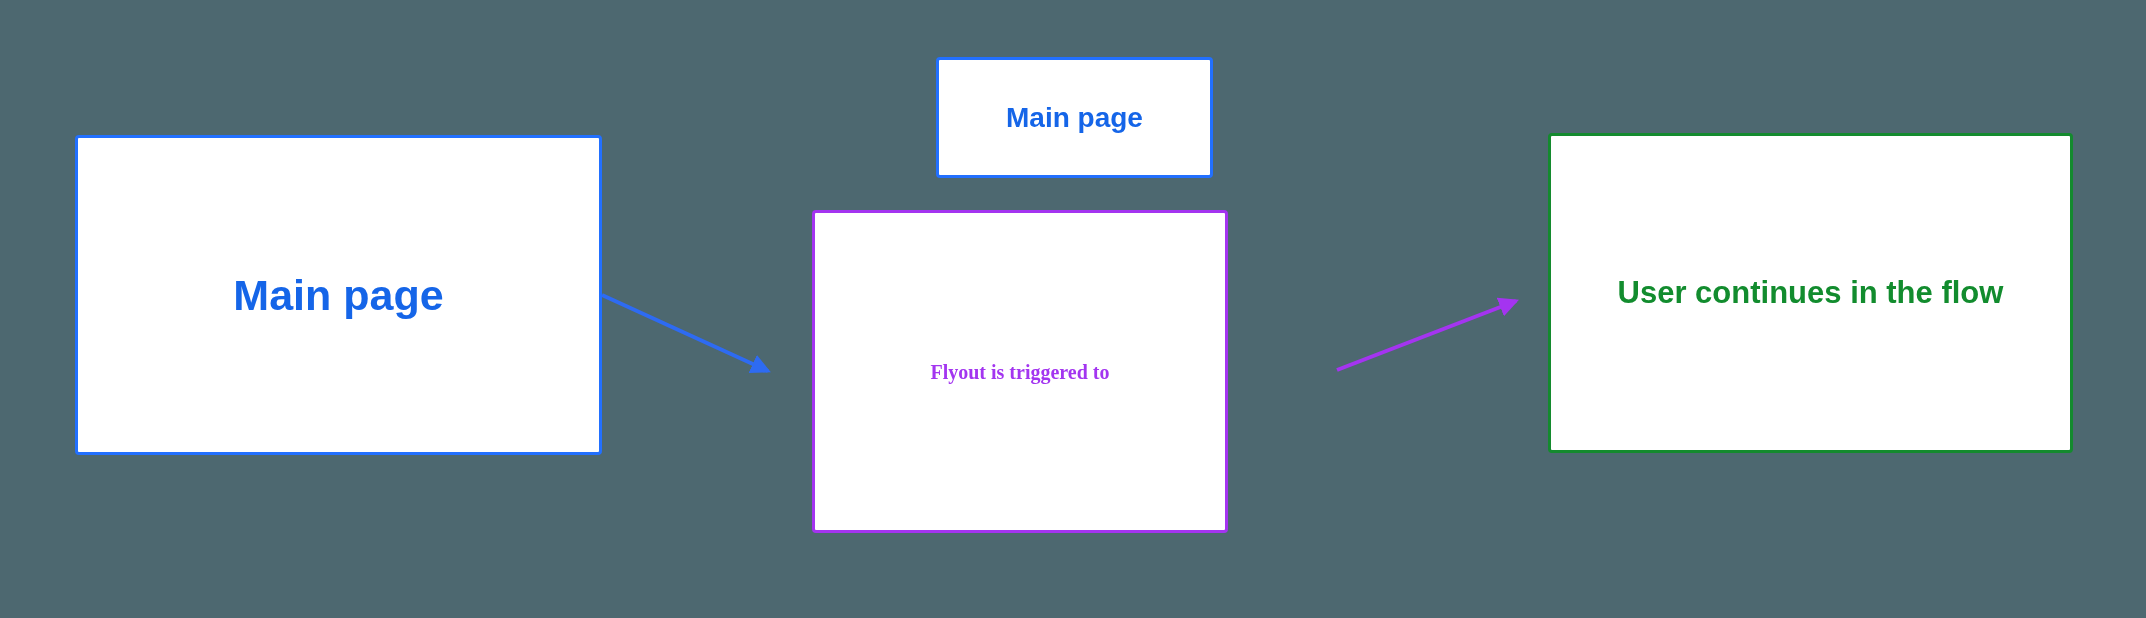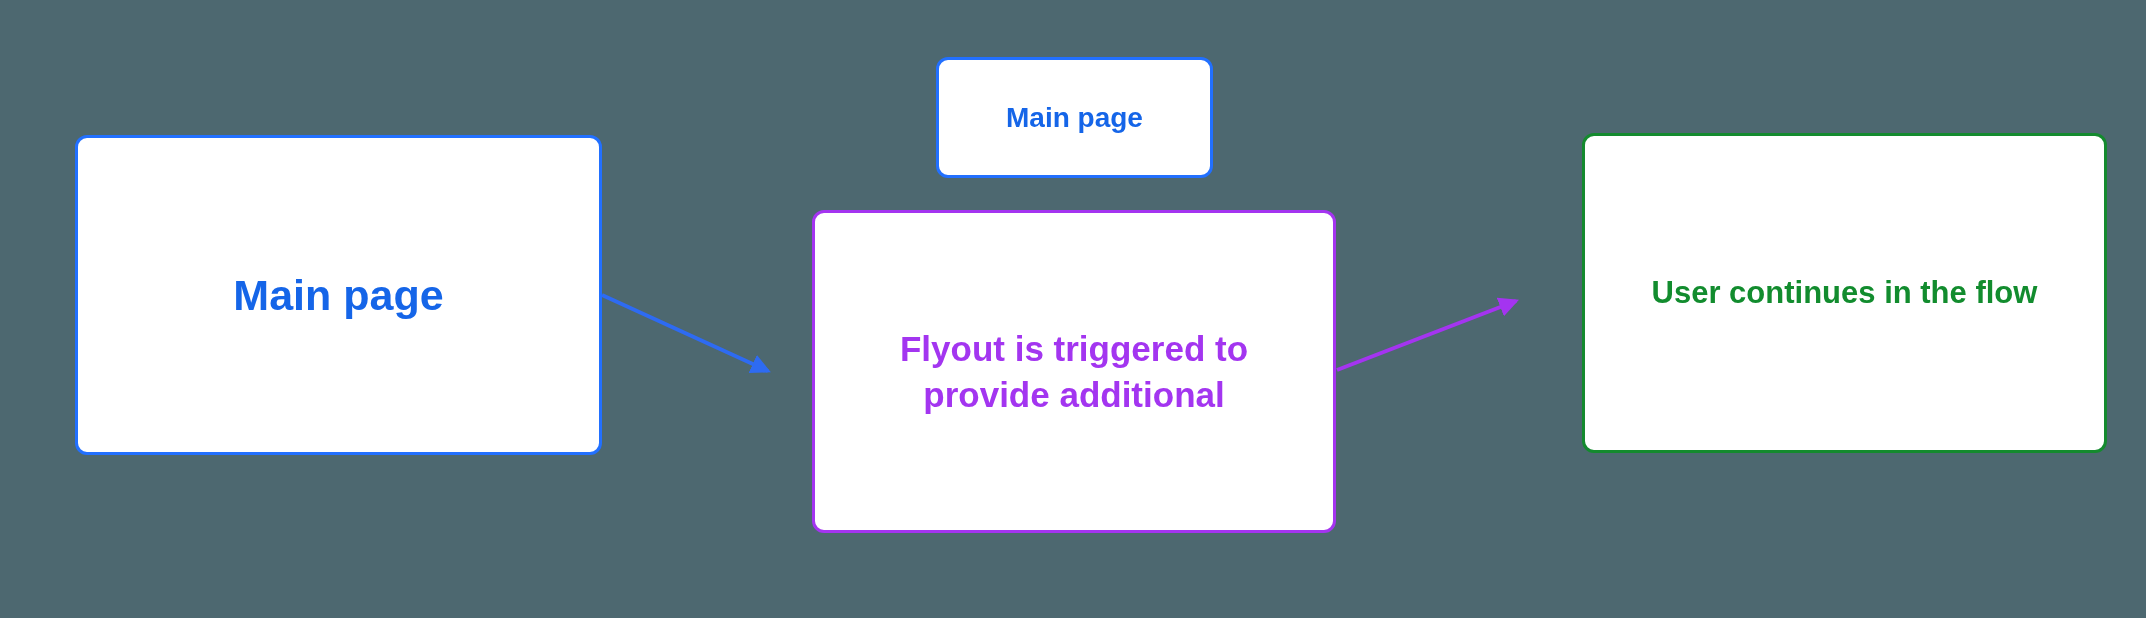--- a/index.html
+++ b/index.html
@@ -11,21 +11,21 @@
   .canvas {
     position: relative;
     width: 2146px;
     height: 618px;
     background: #4d6870;
     overflow: hidden;
   }
   .node {
     position: absolute;
     background: #ffffff;
-    border-radius: 12px;
+    border-radius: 4px;
     display: flex;
     flex-direction: column;
     align-items: center;
     justify-content: center;
     text-align: center;
     box-sizing: border-box;
     font-weight: bold;
   }
   .node-main {
     left: 75px; top: 135px;
@@ -36,33 +36,33 @@
   }
   .node-main-small {
     left: 936px; top: 57px;
     width: 277px; height: 121px;
     border: 3px solid #2270ff;
     color: #1565e8;
     font-size: 28px;
   }
   .node-flyout {
     left: 812px; top: 210px;
-    width: 524px; height: 323px;
+    width: 416px; height: 323px;
     border: 3px solid #a434f0;
     color: #a335f0;
-    font-size: 35px;
+    font-size: 20px;
     line-height: 46px;
+    font-family: Liberation Serif, serif;
   }
   .node-continue {
     left: 1548px; top: 133px;
     width: 525px; height: 320px;
     border: 3px solid #148a2e;
     color: #128c2e;
     font-size: 31px;
-    margin-left: 34px;
   }
   .arrow-layer {
     position: absolute;
     left: 0; top: 0;
     width: 2146px; height: 618px;
     pointer-events: none;
   }
   .arrow-layer line { pointer-events: stroke; }
 </style>
 </head>
@@ -86,20 +86,19 @@
   <div class="node node-main">
     <span>Main page</span>
   </div>
 
   <div class="node node-main-small">
     <span>Main page</span>
   </div>
 
   <div class="node node-flyout">
     <div>Flyout is triggered to</div>
-    <div>provide additional</div>
   </div>
 
   <div class="node node-continue">
     <span>User continues in the flow</span>
   </div>
 
 </div>
 
 </body></html>

